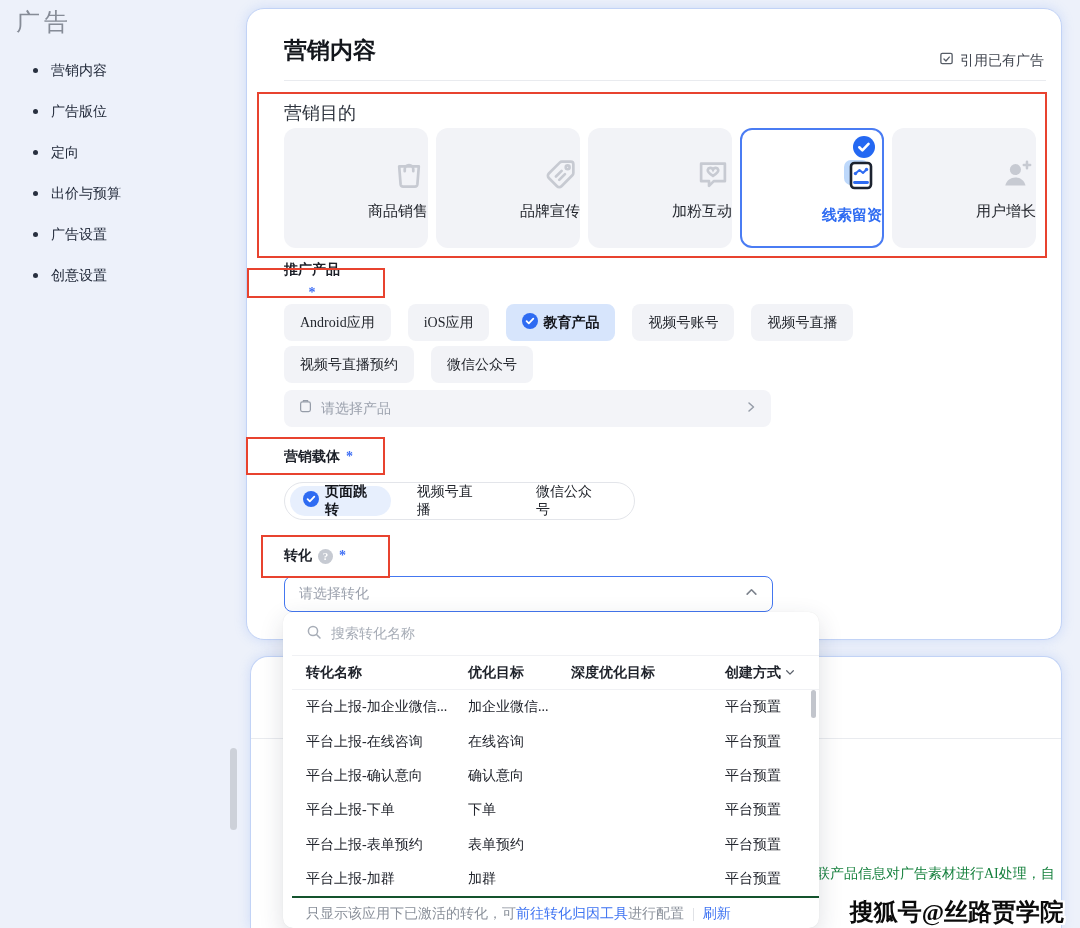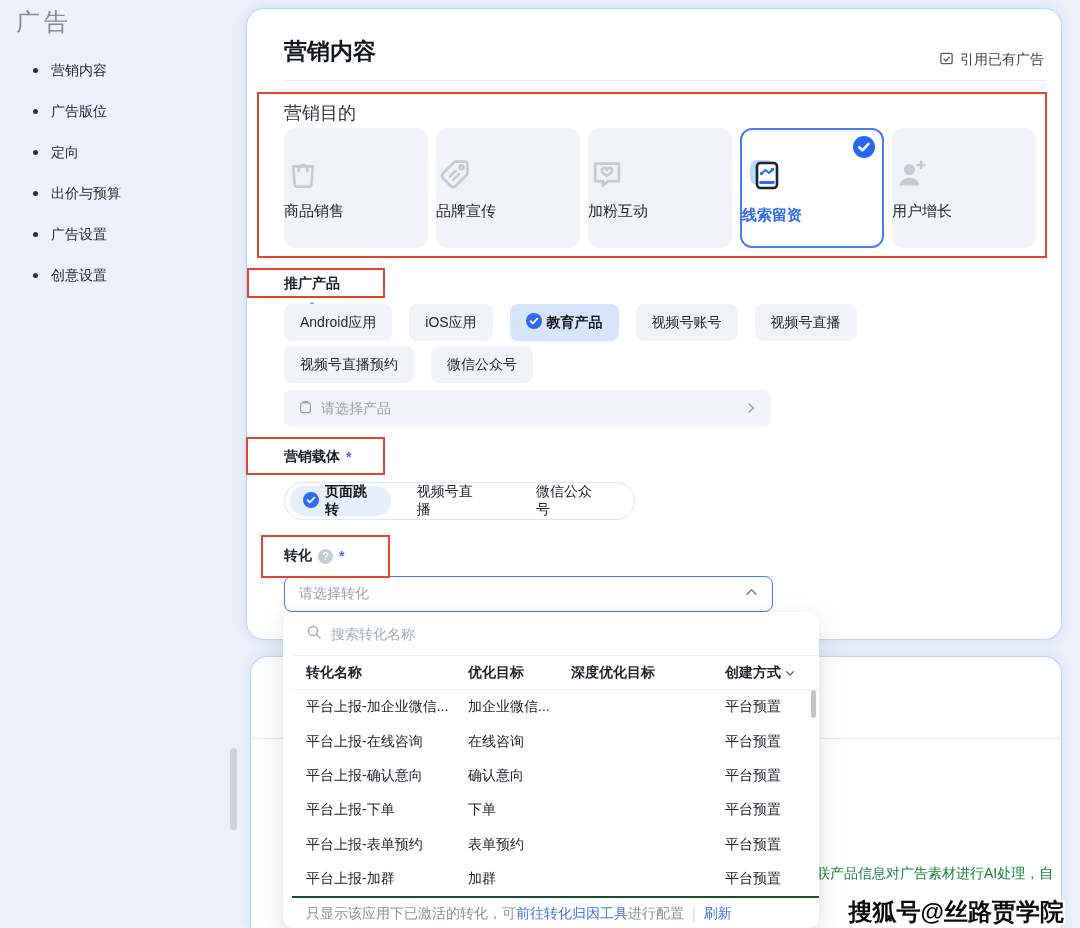--- a/index.html
+++ b/index.html
@@ -1,18 +1,18 @@
 <!DOCTYPE html>
 <html><head>
 <meta charset="utf-8">
 <style>
   * { margin:0; padding:0; box-sizing:border-box; }
   html,body { width:1080px; height:928px; }
   body { font-family:"Liberation Sans", sans-serif; }
-  #screen { position:relative; width:1080px; height:928px; background:#edf1fa; overflow:hidden; }
+  #screen { position:relative; width:1080px; height:928px; background:#edf1fa; overflow:hidden;font-family:Liberation Serif, serif; }
 
   
   .sb-title { position:absolute; left:16px; top:6px; font-size:24px; letter-spacing:4px; color:#868c97; font-weight:500; }
   .sb-nav { position:absolute; left:33px; top:50px; width:200px; }
   .nav-item { display:flex; align-items:center; height:41px; gap:13px; cursor:pointer; }
   .nav-dot { width:5px; height:5px; border-radius:50%; background:#28303f; flex:0 0 auto; }
   .nav-label { font-size:14px; color:#222a3a; }
 
   .content-thumb { position:absolute; left:230px; top:748px; width:7px; height:82px; border-radius:4px; background:#cdd1d9; z-index:3; }
 
@@ -23,21 +23,21 @@
   .quote-btn { position:absolute; right:17px; top:42px; display:flex; align-items:center; gap:6px; font-size:14px; color:#40454f; cursor:pointer; }
   .hdr-divider { position:absolute; left:37px; top:71px; width:762px; height:1px; background:#e9ebef; }
 
   .sec-label { position:absolute; font-size:18px; color:#2e343e; }
   .sec-label-strong { position:absolute; display:flex; align-items:center; gap:6px; font-size:14px; font-weight:700; color:#1b1f27; }
   .req { color:#3f6ff5; font-weight:700; }
   .help-circle { width:15px; height:15px; border-radius:50%; background:#c6cad2; color:#fff; font-size:11px; line-height:15px; text-align:center; display:inline-block; cursor:pointer; }
 
   
   .purpose-row { position:absolute; left:37px; top:119px; display:flex; gap:8px; }
-  .p-card { width:144px; height:120px; background:#f2f3f7; border-radius:12px; display:flex; flex-direction:column; align-items:flex-start; justify-content:center; gap:5px; position:relative; cursor:pointer; }
+  .p-card { width:144px; height:120px; background:#f2f3f7; border-radius:12px; display:flex; flex-direction:column; align-items:flex-end; justify-content:center; gap:5px; position:relative; cursor:pointer; }
   .p-card .p-label { font-size:15px; color:#23262d; }
   .p-card.selected { background:#fff; border:2px solid #4a7cf3; }
   .p-card.selected .p-label { color:#2e6bf2; font-weight:700; }
   .badge { position:absolute; top:6px; right:7px; width:22px; height:22px; }
 
   
   .chips { position:absolute; left:37px; top:295px; width:700px; display:flex; flex-wrap:wrap; gap:5px 17px; }
   .chip { height:37px; padding:0 16px; background:#f2f3f7; border-radius:8px; display:flex; align-items:center; gap:5px; font-size:14px; color:#23262d; cursor:pointer; }
   .chip.selected { background:#d7e5fc; font-weight:700; color:#14161c; }
 
@@ -177,21 +177,21 @@
       <div class="p-card">
         <span><svg width="38" height="38" viewBox="0 0 24 24">
               <circle cx="11" cy="9.2" r="3.5" fill="#c7cad2"></circle>
               <path d="M4.6 19.2c.9-3.3 3.4-5 6.4-5s5.5 1.7 6.4 5z" fill="#c7cad2"></path>
               <path d="M18.3 4.3v4M16.3 6.3h4" stroke="#c7cad2" stroke-width="1.6" stroke-linecap="round"></path>
             </svg></span>
         <span class="p-label">用户增长</span>
       </div>
     </div>
 
-    <div class="sec-label-strong" style="left:37px; top:266px;flex-direction:column;">
+    <div class="sec-label-strong" style="left:37px; top:252px;flex-direction:column;">
       <span>推广产品</span>
       <span class="req">*</span>
     </div>
     <div class="chips">
       <div class="chip">
           <span>Android应用</span>
         </div>
       <div class="chip">
           <span>iOS应用</span>
         </div>

